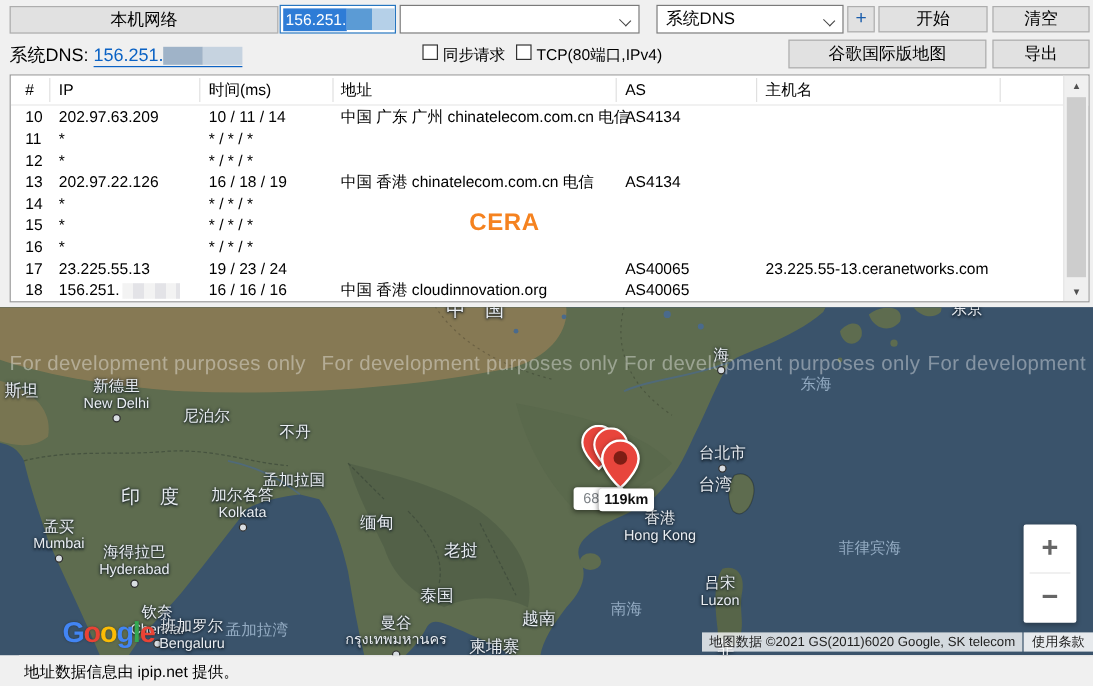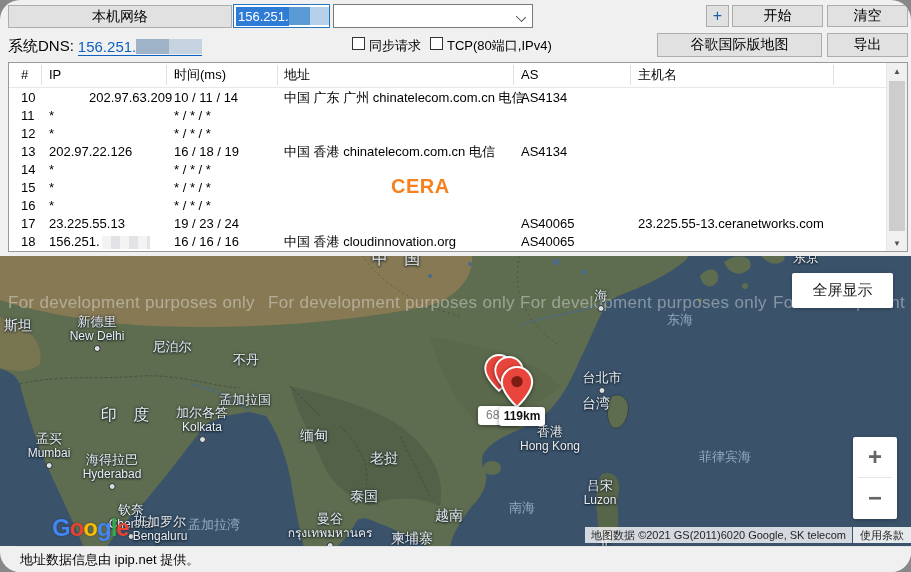--- a/index.html
+++ b/index.html
@@ -1,17 +1,17 @@
 <!DOCTYPE html>
 <html><head>
 <meta charset="utf-8">
 <style>
   html,body{margin:0;padding:0;background:#888;}
   .app{position:relative;width:911px;height:572px;background:#f0f0f0;overflow:hidden;
-       font-family:"Liberation Sans","DejaVu Sans",sans-serif;border-radius:20px;-webkit-font-smoothing:antialiased;}
+       font-family:"Liberation Sans","DejaVu Sans",sans-serif;-webkit-font-smoothing:antialiased;}
   
   .btn{position:absolute;background:#e1e1e1;border:1px solid #adadad;display:flex;align-items:center;
        justify-content:center;font-size:14px;color:#000;box-sizing:border-box;cursor:default;}
   .combo{position:absolute;background:#fff;border:1px solid #7a7a7a;box-sizing:border-box;height:24px;
          display:flex;align-items:center;font-size:14px;color:#000;padding-left:7px;}
   .chev{position:absolute;right:7px;top:8px;width:7px;height:7px;border-right:1.4px solid #444;
         border-bottom:1.4px solid #444;transform:rotate(45deg) scaleY(.8);}
   .ipinput{position:absolute;left:233px;top:4px;width:97px;height:24px;background:#fff;
            border:1px solid #2675bf;box-sizing:border-box;display:flex;align-items:center;padding-left:2px;}
   .ipsel{background:#2e7cd6;color:#fff;font-size:13px;padding:2px 0 2px 2px;}
@@ -87,20 +87,24 @@
     <span class="ipsel">156.251.</span>
       <span class="cen cen-a"></span>
       <span class="cen cen-b"></span>
   </div>
 
   <div class="combo" style="left:333px;top:4px;width:200px;">
     <span></span>
     <span class="chev"></span>
   </div>
 
+  <div class="combo" style="left:547px;top:4px;width:156px;">
+    <span>系统DNS</span>
+    <span class="chev"></span>
+  </div>
 
   <div class="btn" style="left:706px;top:5px;width:23px;height:22px;font-size:16px;color:#1a5dab;">+</div>
   <div class="btn" style="left:732px;top:5px;width:91px;height:22px;">开始</div>
   <div class="btn" style="left:827px;top:5px;width:81px;height:22px;">清空</div>
 
   <div class="target">
     <span>系统DNS:</span>
     <span class="tlink">
       <span>156.251.</span>
         <span class="tcen tcen-a"></span>
@@ -132,21 +136,21 @@
       <span class="hsep" style="left:157px;"></span>
       <span class="hsep" style="left:268px;"></span>
       <span class="hsep" style="left:504px;"></span>
       <span class="hsep" style="left:621px;"></span>
       <span class="hsep" style="left:824px;"></span>
     </div>
 
     <div>
         <div class="trow" style="top: 26px;">
           <span class="tcell" style="left: 12px;">10</span>
-          <span class="tcell" style="left: 40px; margin-left: 40px;">202.97.63.209</span>
+          <span class="tcell" style="left: 40px;">202.97.63.209</span>
           <span class="tcell" style="left: 165px;">10 / 11 / 14</span>
           <span class="tcell" style="left: 275px;">中国 广东 广州 chinatelecom.com.cn 电信</span>
           <span class="tcell" style="left: 512px;">AS4134</span>
           <span class="tcell" style="left: 629px;"></span>
         </div>
         <div class="trow" style="top: 44px;">
           <span class="tcell" style="left: 12px;">11</span>
           <span class="tcell" style="left: 40px;">*</span>
           <span class="tcell" style="left: 165px;">* / * / *</span>
           <span class="tcell" style="left: 275px;"></span>
@@ -379,21 +383,20 @@
           </svg></div>
         <div class="pin front" style="left: 500px; top: 110px;"><svg width="34" height="42" viewBox="0 0 24 31">
             <path d="M12 .8C5.8 .8 .8 5.8 .8 12 .8 20 12 30 12 30s11.2-10 11.2-18C23.2 5.8 18.2 .8 12 .8Z" fill="#e8453c" stroke="#ffffff" stroke-width="1.5"></path>
             <circle cx="12" cy="11.5" r="4.2" fill="#7e1d14"></circle>
           </svg></div>
       </div>
 
     <div class="tt tt-back">68</div>
     <div class="tt tt-front">119km</div>
 
-    <div class="fsbtn">全屏显示</div>
 
     <div class="zoomctl">
       <div class="zbtn">+</div>
       <div class="zdiv"></div>
       <div class="zbtn">−</div>
     </div>
 
     <div class="glogo"><span style="color: rgb(66, 133, 244);">G</span><span style="color: rgb(234, 67, 53);">o</span><span style="color: rgb(251, 188, 5);">o</span><span style="color: rgb(66, 133, 244);">g</span><span style="color: rgb(52, 168, 83);">l</span><span style="color: rgb(234, 67, 53);">e</span></div>
 
     <div class="attr">

